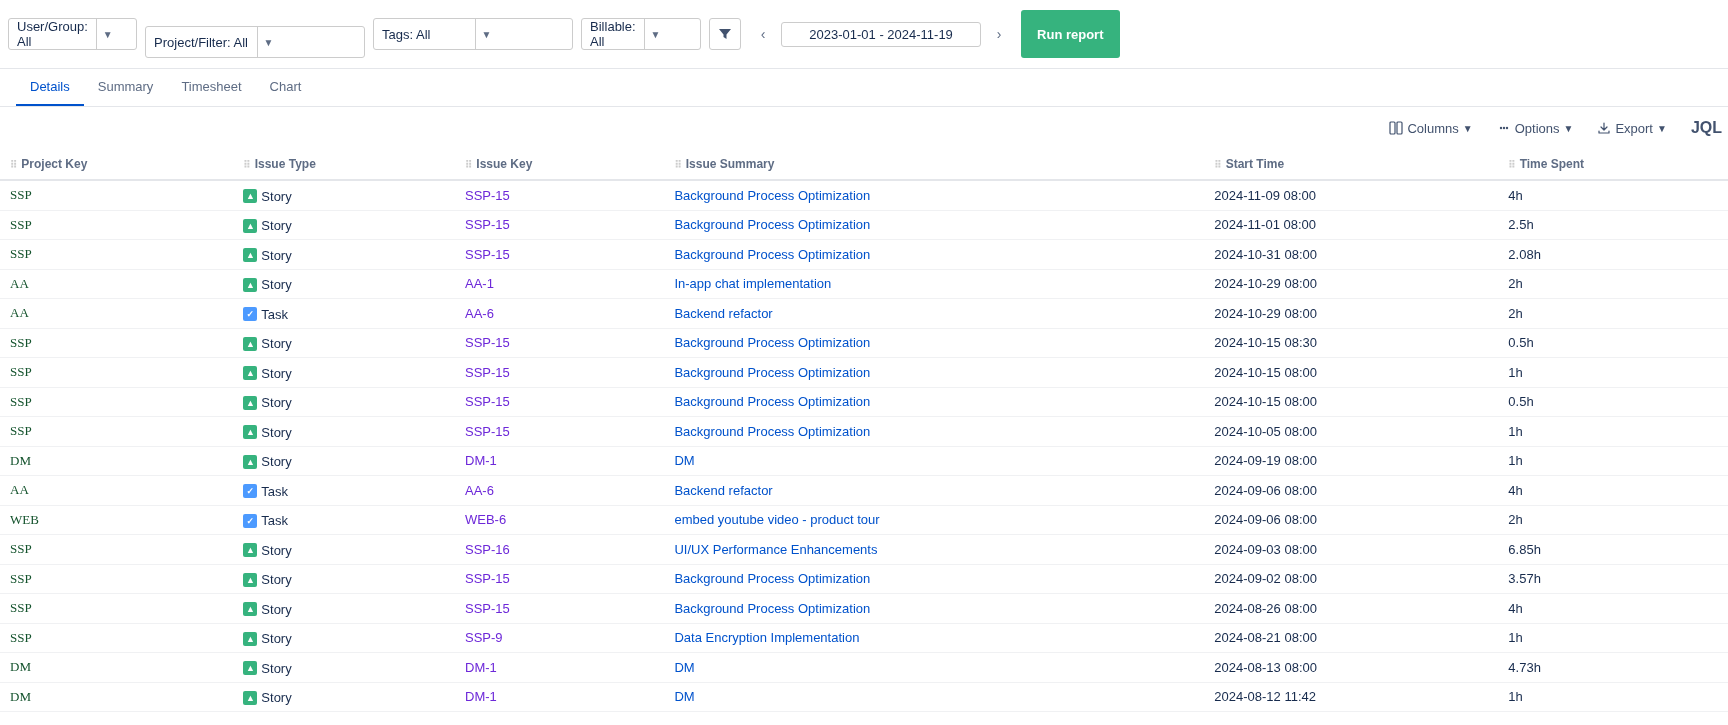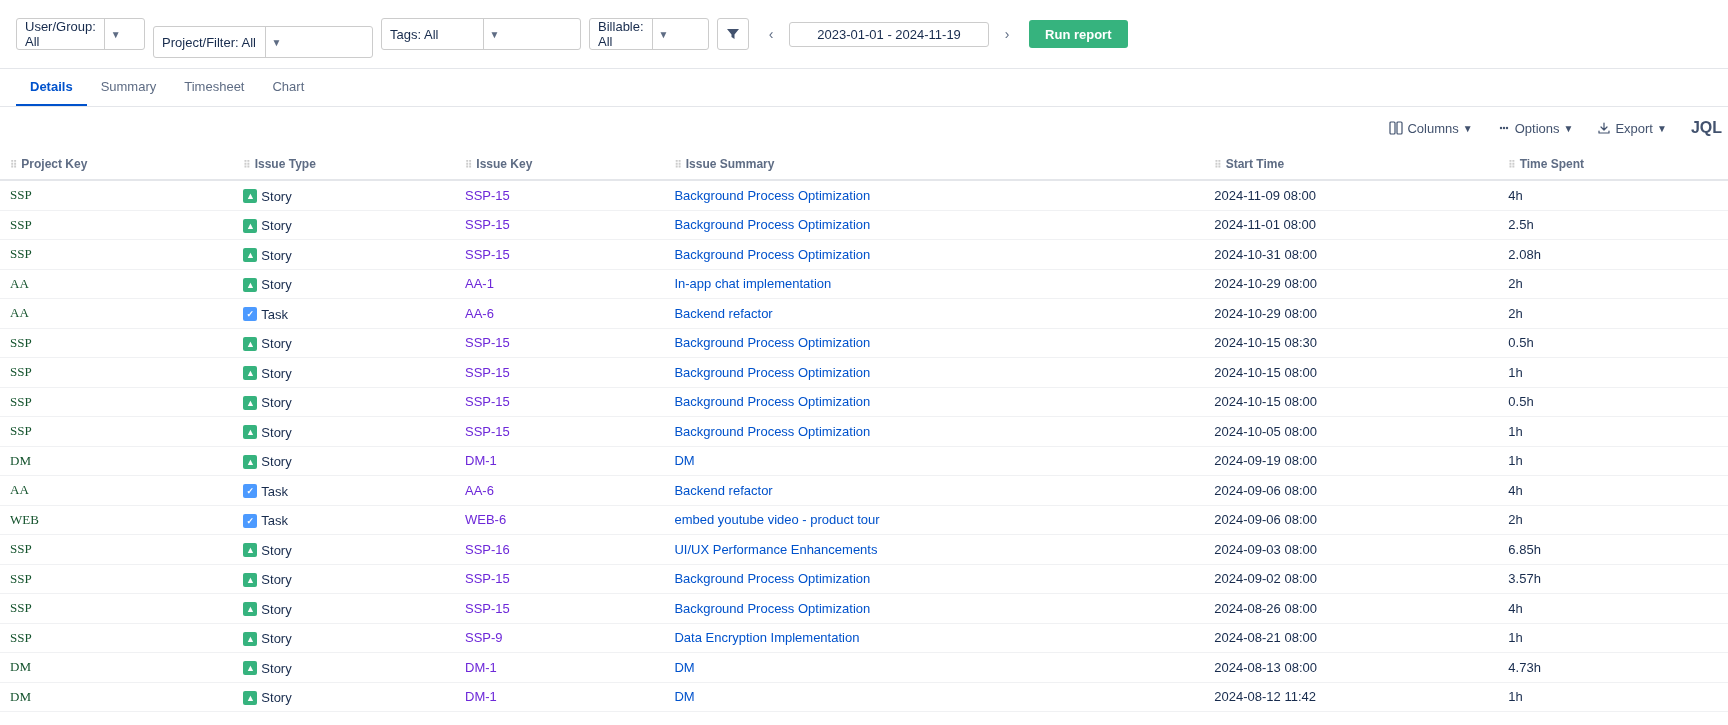--- a/index.html
+++ b/index.html
@@ -1,44 +1,44 @@
 <!DOCTYPE html>
 <html><head>
   <meta charset="utf-8">
   <style>
     * { box-sizing: border-box; margin: 0; padding: 0; }
     body { font-family: -apple-system, BlinkMacSystemFont, 'Segoe UI', Arial, sans-serif; font-size: 13px; color: #172b4d; background: #fff; }
 
     
     .filter-bar {
       display: flex; align-items: center; gap: 8px;
-      padding: 10px 16px; border-bottom: 1px solid #e4e6ea;
+      padding: 10px 8px; border-bottom: 1px solid #e4e6ea;
     }
     .filter-select {
       display: flex; align-items: center; border: 1px solid #ccc;
       border-radius: 3px; height: 32px; background: #fff; cursor: pointer;
       min-width: 120px;
     }
     .filter-select span { padding: 0 8px; font-size: 13px; color: #172b4d; flex: 1; }
     .filter-select .arrow { padding: 0 6px; color: #5e6c84; font-size: 10px; border-left: 1px solid #ccc; height: 100%; display: flex; align-items: center; }
     .filter-select-wide { min-width: 220px; margin-top: 16px; }
     .filter-select-medium { min-width: 200px; }
     .filter-icon-btn {
       width: 32px; height: 32px; border: 1px solid #ccc; border-radius: 3px;
       display: flex; align-items: center; justify-content: center; cursor: pointer; background: #fff; color: #5e6c84;
     }
     .date-nav { display: flex; align-items: center; gap: 4px; }
     .nav-btn { width: 28px; height: 28px; border: none; background: none; cursor: pointer; color: #5e6c84; font-size: 14px; }
     .date-range { border: 1px solid #ccc; border-radius: 3px; padding: 4px 10px; font-size: 13px; color: #172b4d; min-width: 200px; text-align: center; }
-    .run-btn { background: #36b37e; color: #fff; border: none; border-radius: 3px; padding: 6px 16px; font-size: 13px; font-weight: 600; cursor: pointer; white-space: nowrap; height: 28px; }
+    .run-btn { background: #36b37e; color: #fff; border: none; border-radius: 3px; padding: 6px 16px; font-size: 13px; font-weight: 600; cursor: pointer; white-space: nowrap; height: 48px; }
 
     
     .tabs { display: flex; gap: 0; padding: 0 16px; border-bottom: 1px solid #e4e6ea; }
     .tab { padding: 10px 14px; font-size: 13px; cursor: pointer; color: #5e6c84; border-bottom: 2px solid transparent; }
-    .tab.active { color: #0052cc; border-bottom: 2px solid #0052cc; font-weight: 700; }
+    .tab.active { color: #0052cc; border-bottom: 2px solid #0052cc; font-weight: 400; }
 
     
     .toolbar { display: flex; justify-content: flex-end; align-items: center; gap: 12px; padding: 8px 0; }
     .toolbar-btn {
       display: flex; align-items: center; gap: 4px; font-size: 13px; color: #42526e;
       cursor: pointer; border: none; background: none; padding: 4px 6px; border-radius: 3px;
     }
     .toolbar-btn .arrow { font-size: 10px; }
     .jql-btn { font-size: 16px; font-weight: bold; color: #42526e; cursor: pointer; border: none; background: none; padding: 4px 6px; }
 

